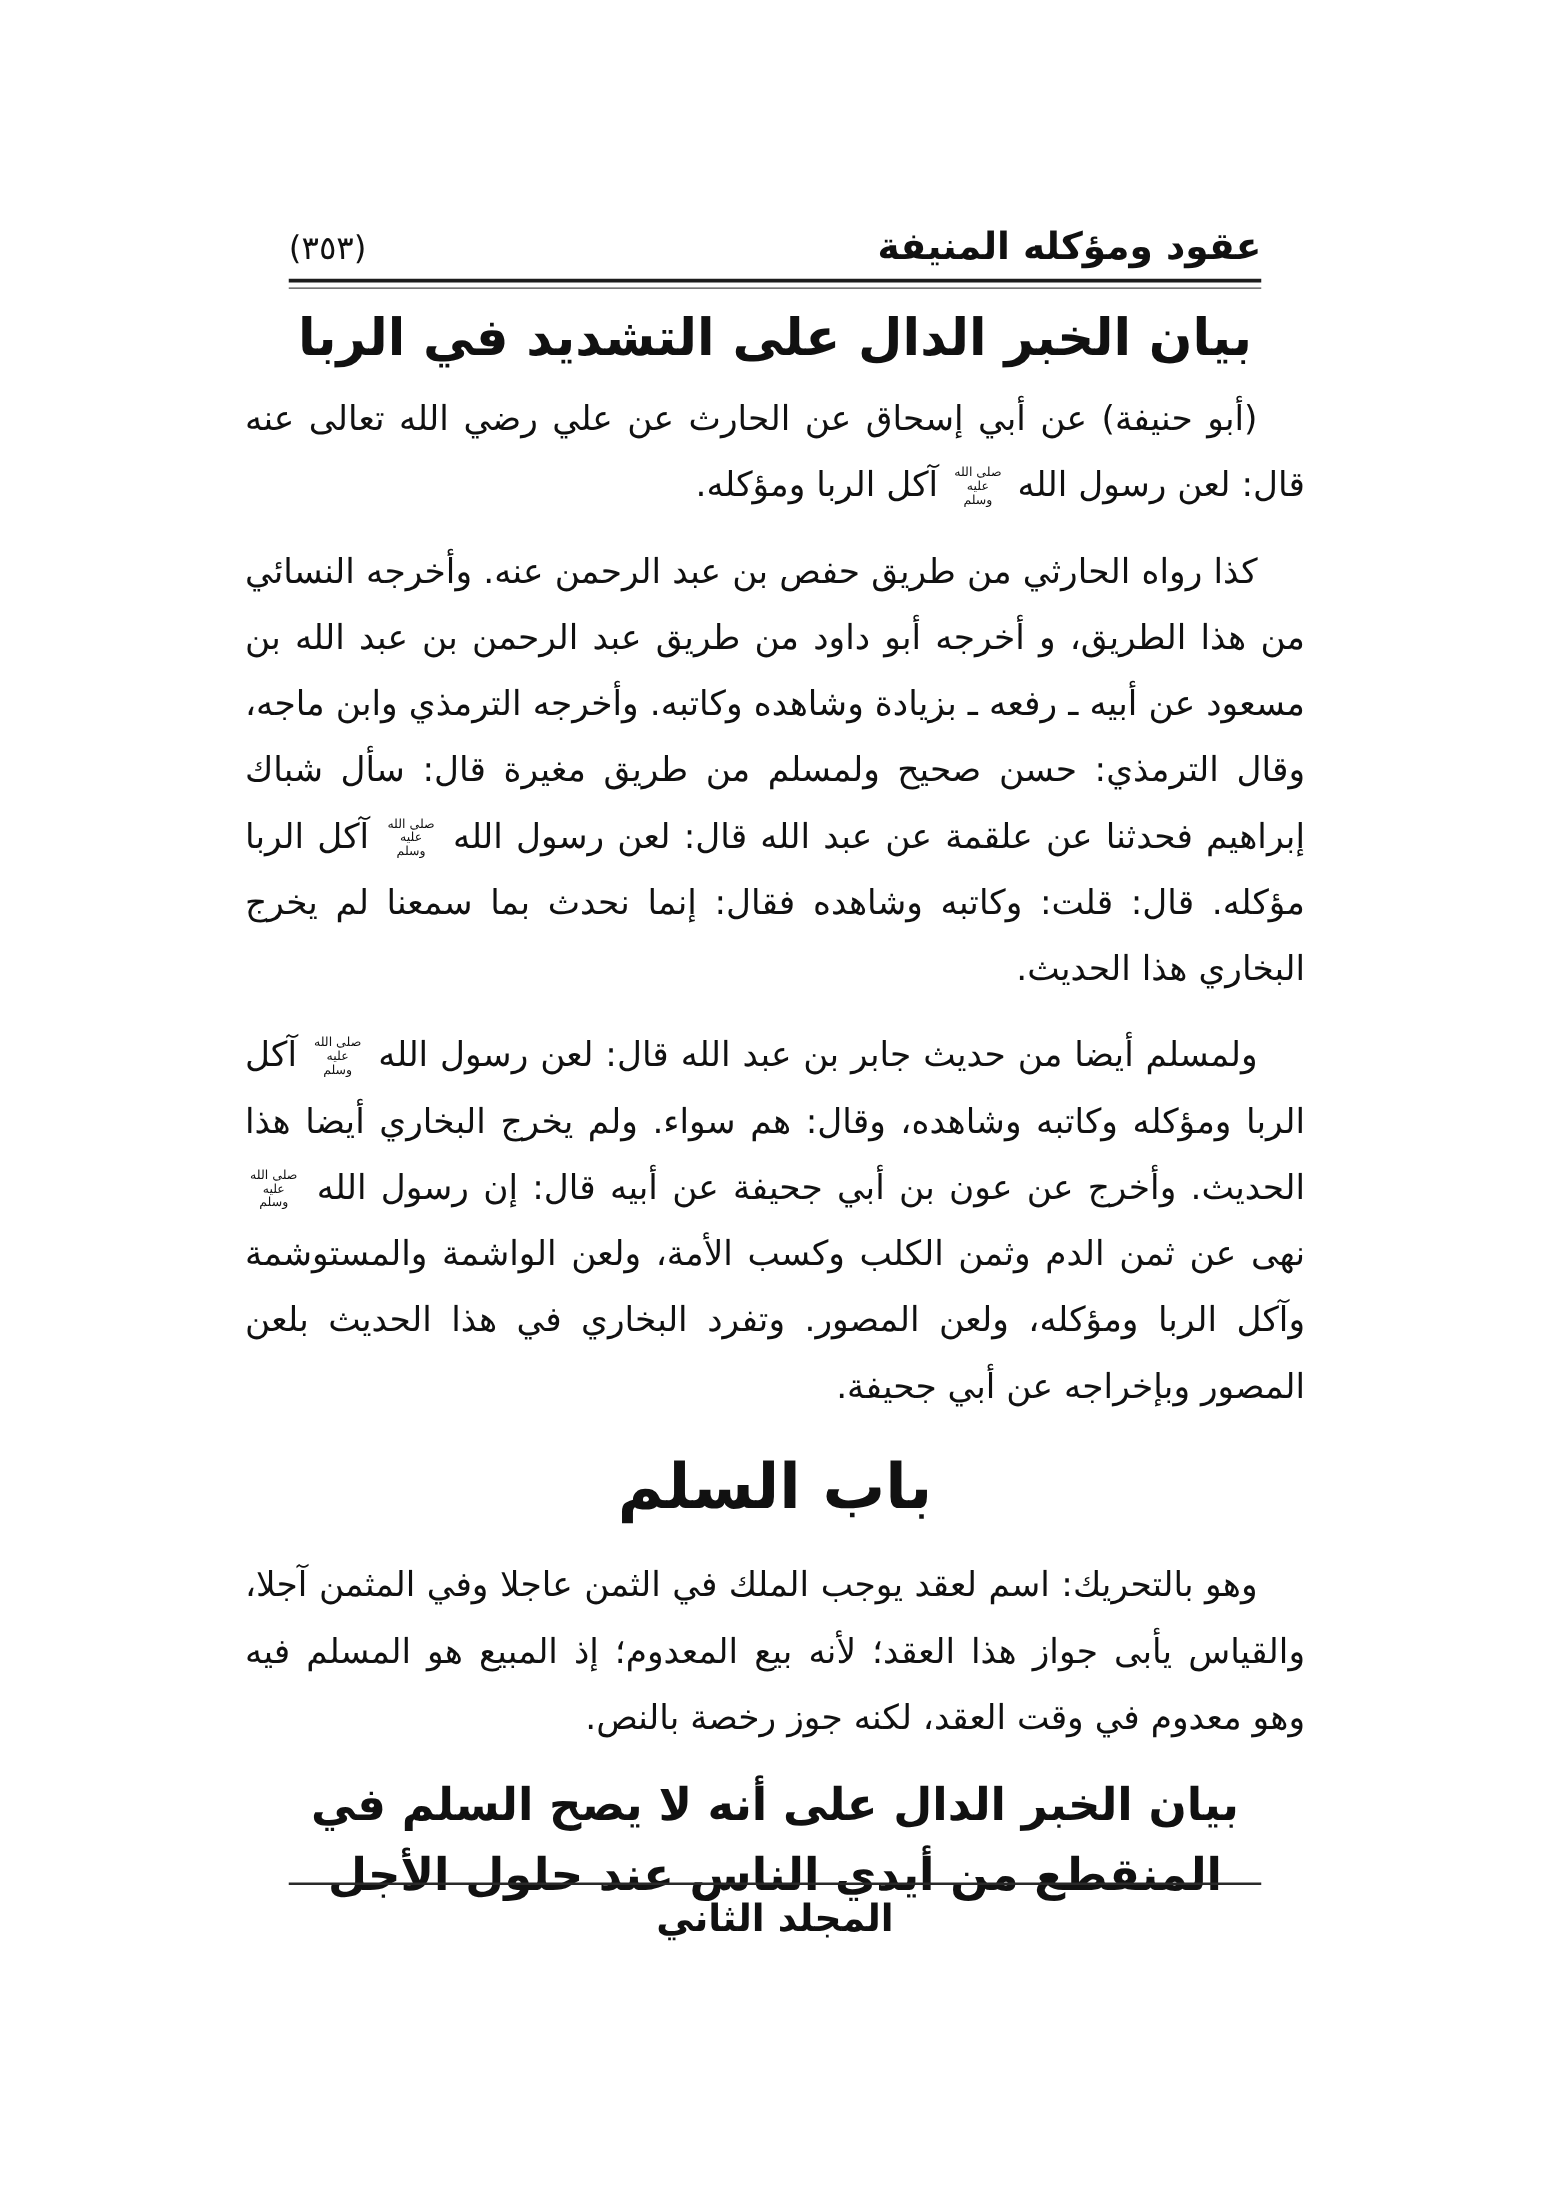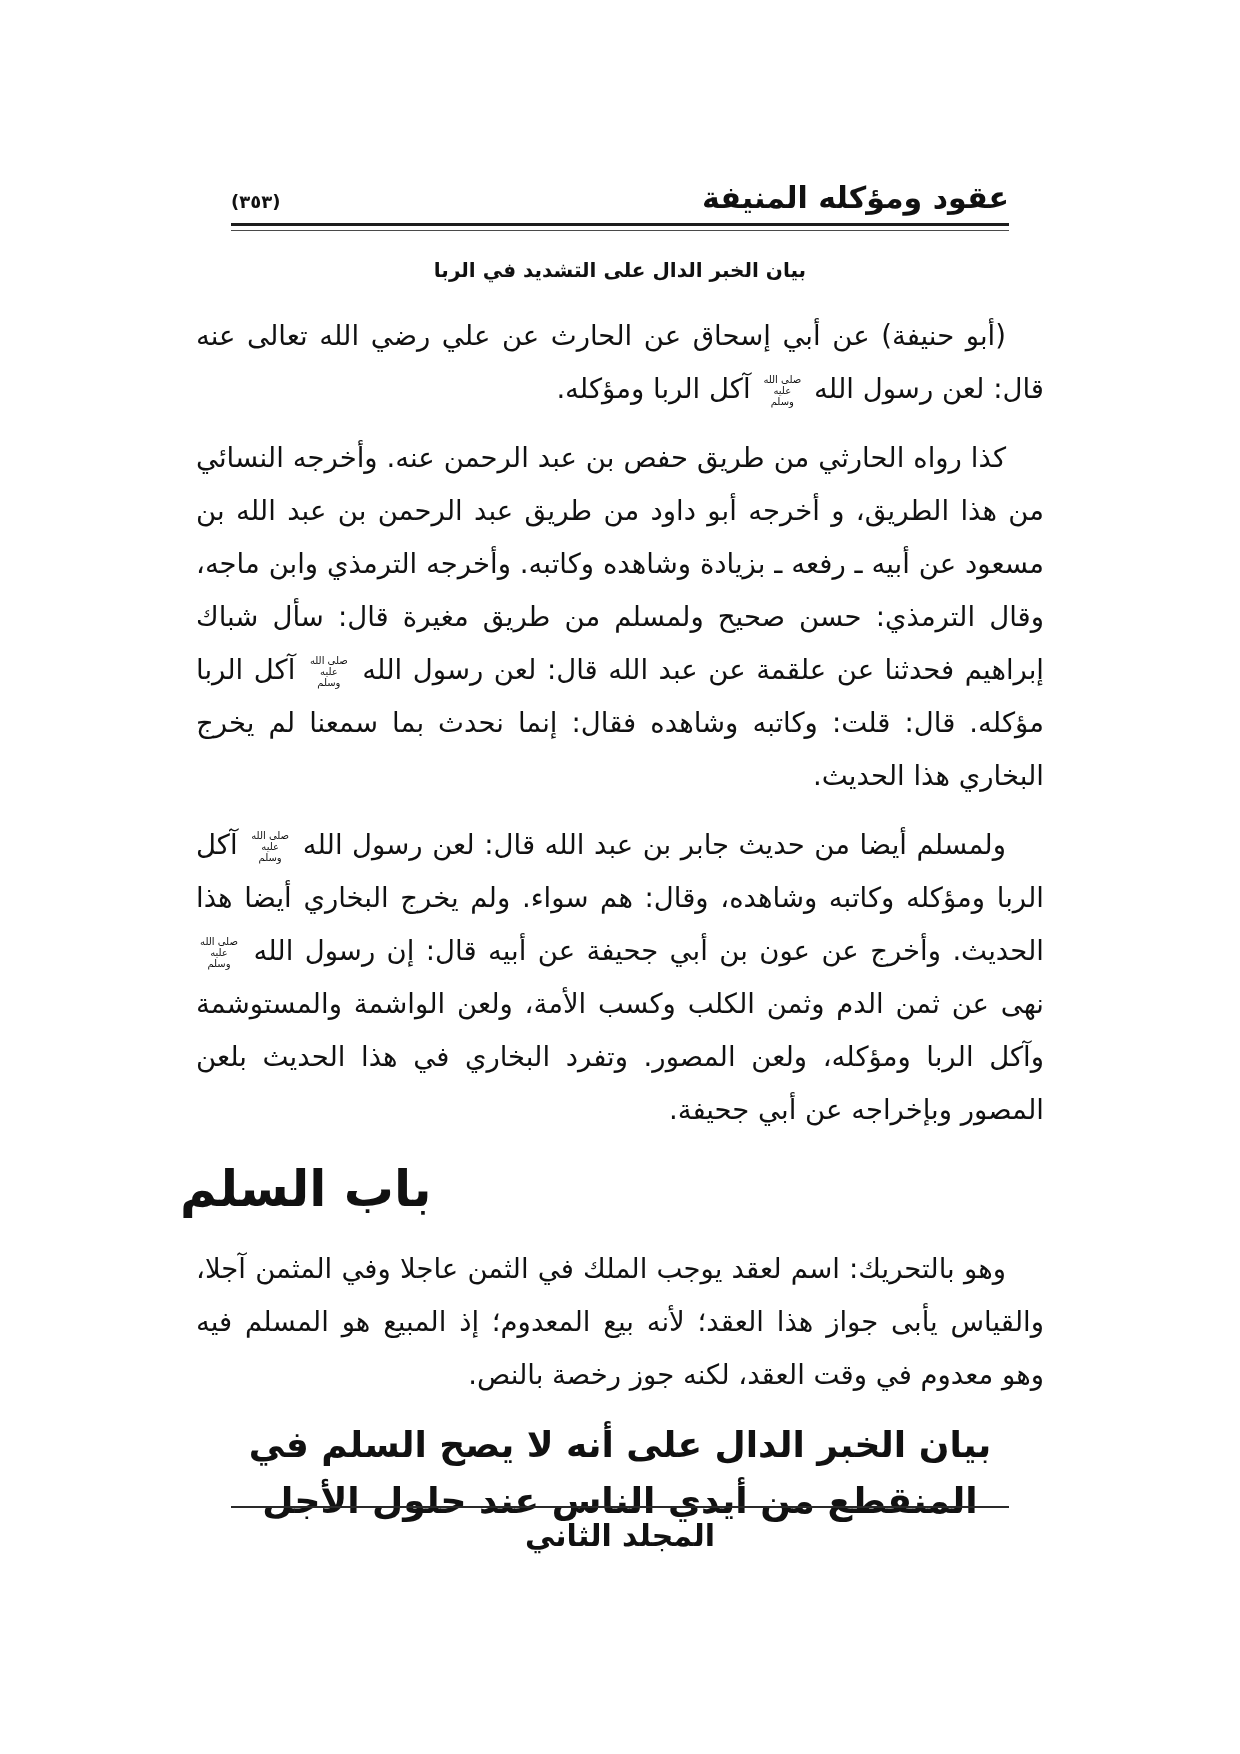--- a/index.html
+++ b/index.html
@@ -9,34 +9,34 @@
     font-family:"DejaVu Sans",sans-serif;
   }
   .page{position:relative;width:1240px;height:1754px;direction:rtl;padding-top:180px;box-sizing:border-box;}
 
   
   .page-header{
     width:778px;margin:0 auto;
     display:flex;justify-content:space-between;align-items:baseline;
   }
   .book-title{font-size:30px;font-weight:bold;letter-spacing:-0.5px;}
-  .page-number{font-size:18px;font-weight:bold;}
+  .page-number{font-size:26px;font-weight:normal;}
   .header-rule{
     width:778px;height:4px;margin:8px auto 0;
     border-top:3px solid #1d1d1d;border-bottom:1px solid #4a4a4a;
   }
 
   
   .body-col{width:880px;margin:0 auto;font-size:27.5px;line-height:53px;text-align:justify;}
   .section-heading{
-    text-align:center;font-weight:bold;font-size:20px;line-height:46px;
+    text-align:center;font-weight:bold;font-size:41px;line-height:46px;
     margin:16px 0 12px;text-indent:0;
   }
   .chapter-heading{
-    text-align:left;font-weight:bold;font-size:50px;line-height:74px;
+    text-align:center;font-weight:bold;font-size:50px;line-height:74px;
     margin:16px 0 12px;text-indent:0;
   }
   .section-heading.two-line{font-size:36px;line-height:56px;margin:12px auto 10px;max-width:880px;}
   p.para{margin:16px;text-indent:38px;}
 
   
   .saw{
     display:inline-block;width:42px;font-size:10px;line-height:11px;
     text-align:center;vertical-align:middle;margin:0 2px;text-indent:0;
     font-weight:normal;

